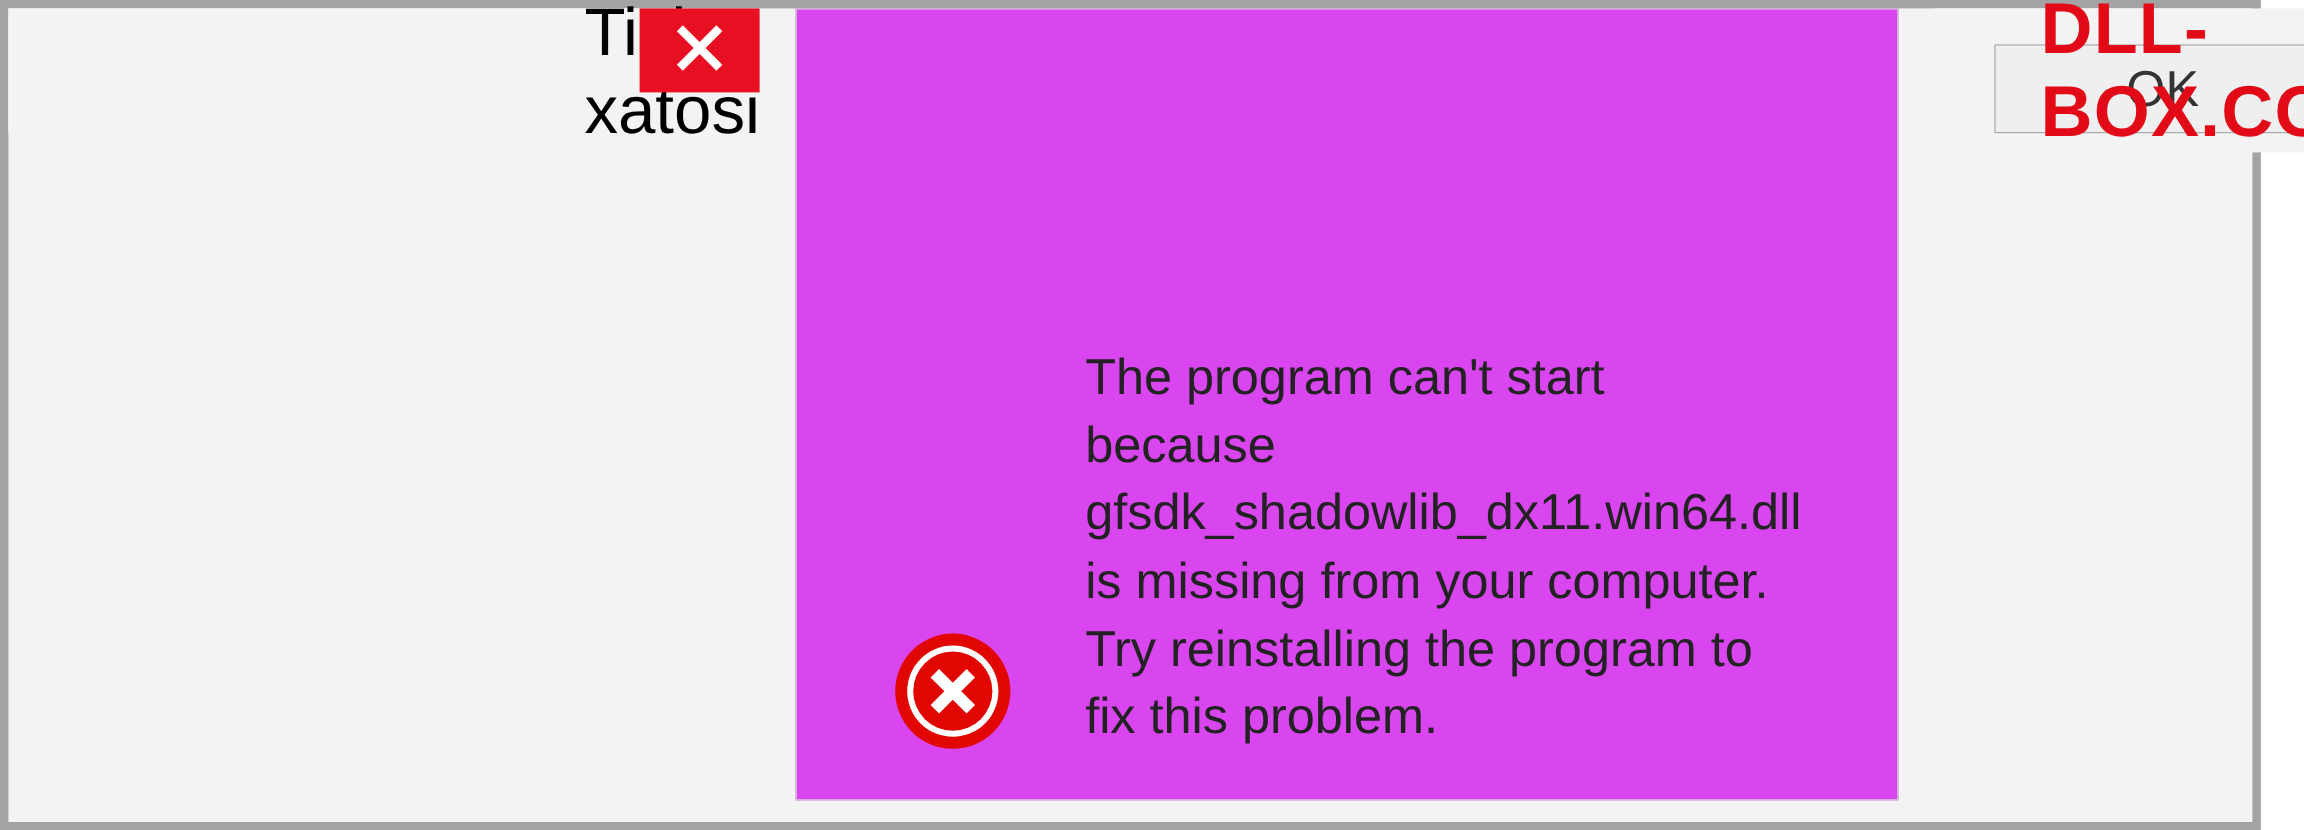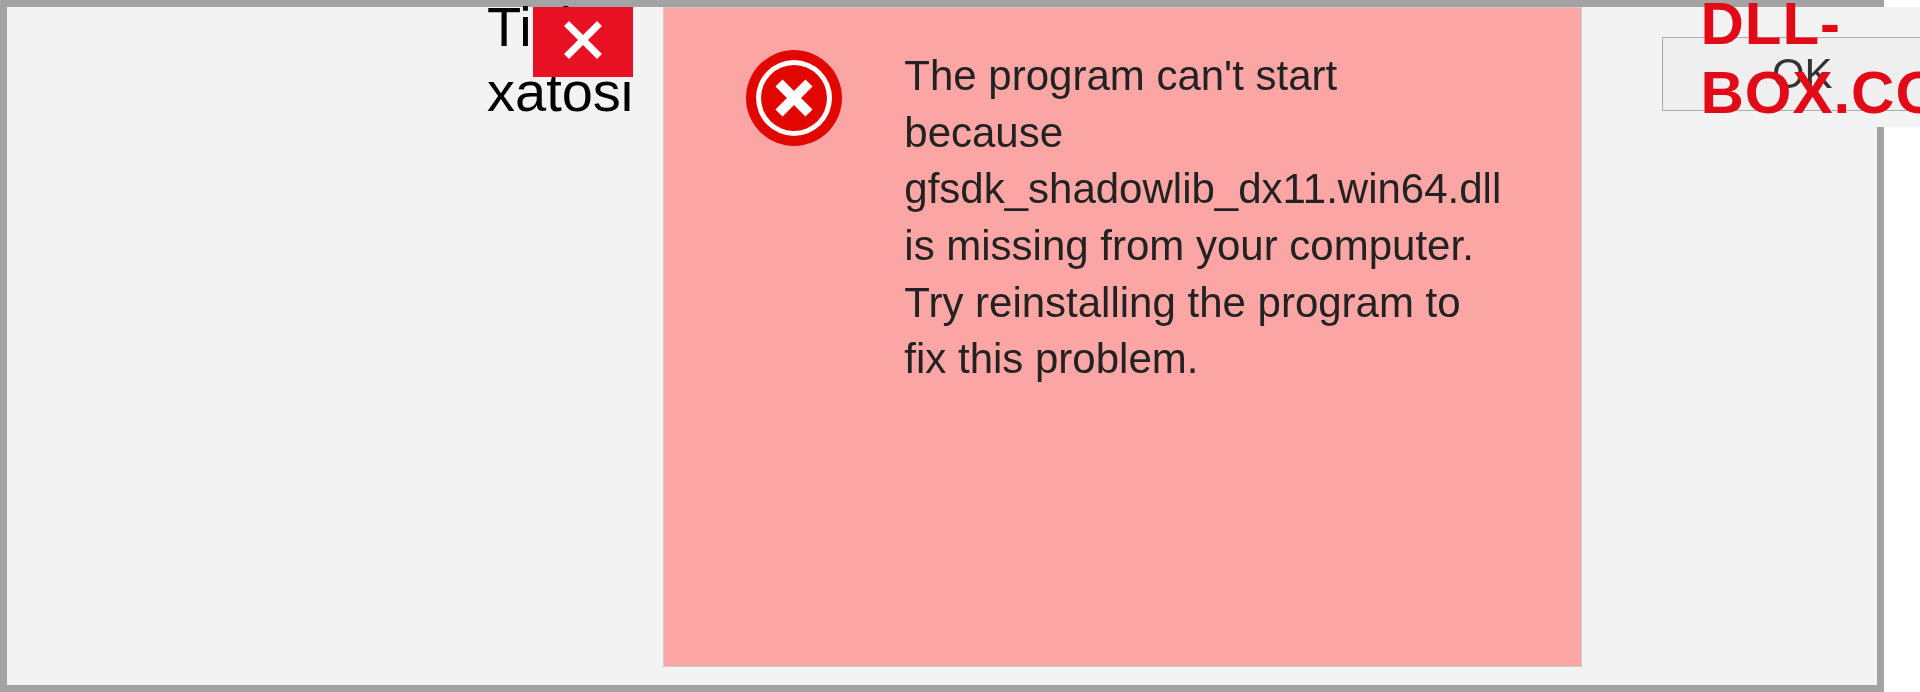--- a/index.html
+++ b/index.html
@@ -48,24 +48,24 @@
       justify-content: center;
       cursor: pointer;
     }
     .close-btn svg {
       width: 42px;
       height: 42px;
     }
     .content-area {
       margin: 0 30px 18px 30px;
       flex: 1;
-      background: #fca5a5;
+      background: #d946ef;
       border: 1px solid #ccc;
       display: flex;
-      align-items: flex-start;
+      align-items: flex-end;
       padding: 40px 80px 40px 80px;
       gap: 60px;
     }
     .error-icon {
       flex-shrink: 0;
       width: 100px;
       height: 100px;
     }
     .error-icon svg {
       width: 100px;

